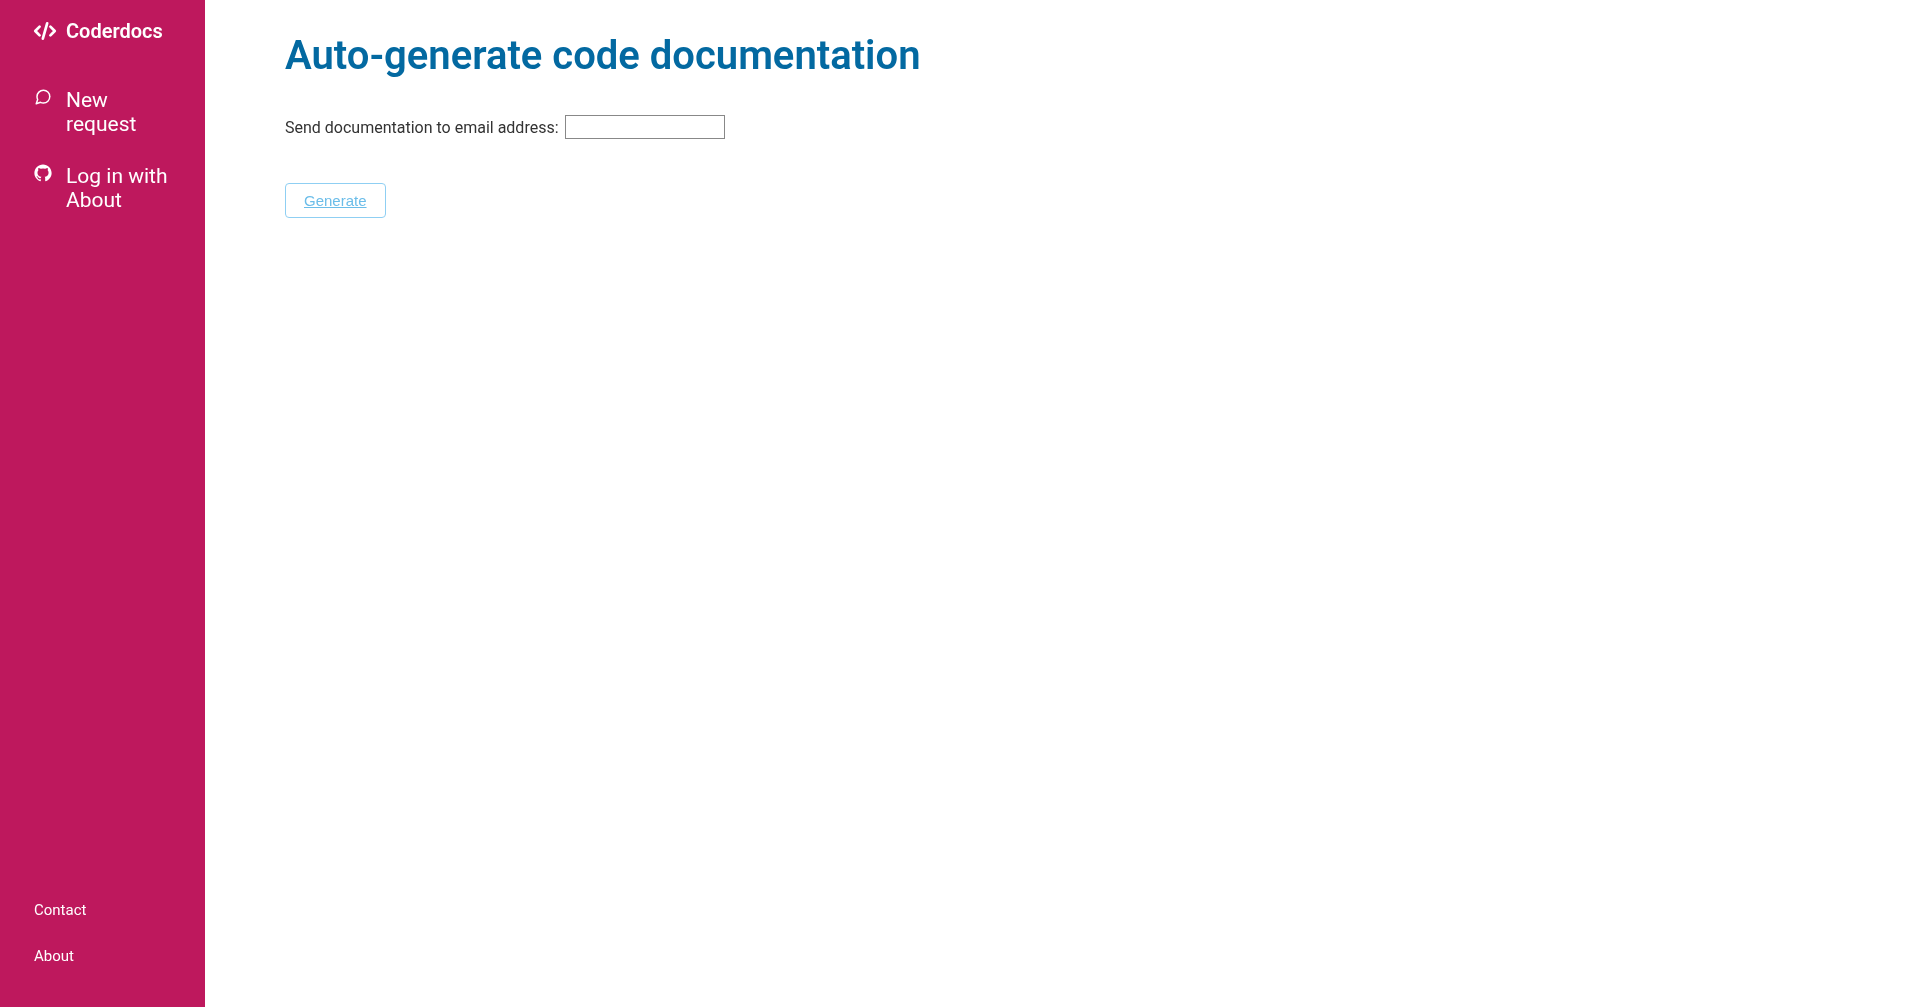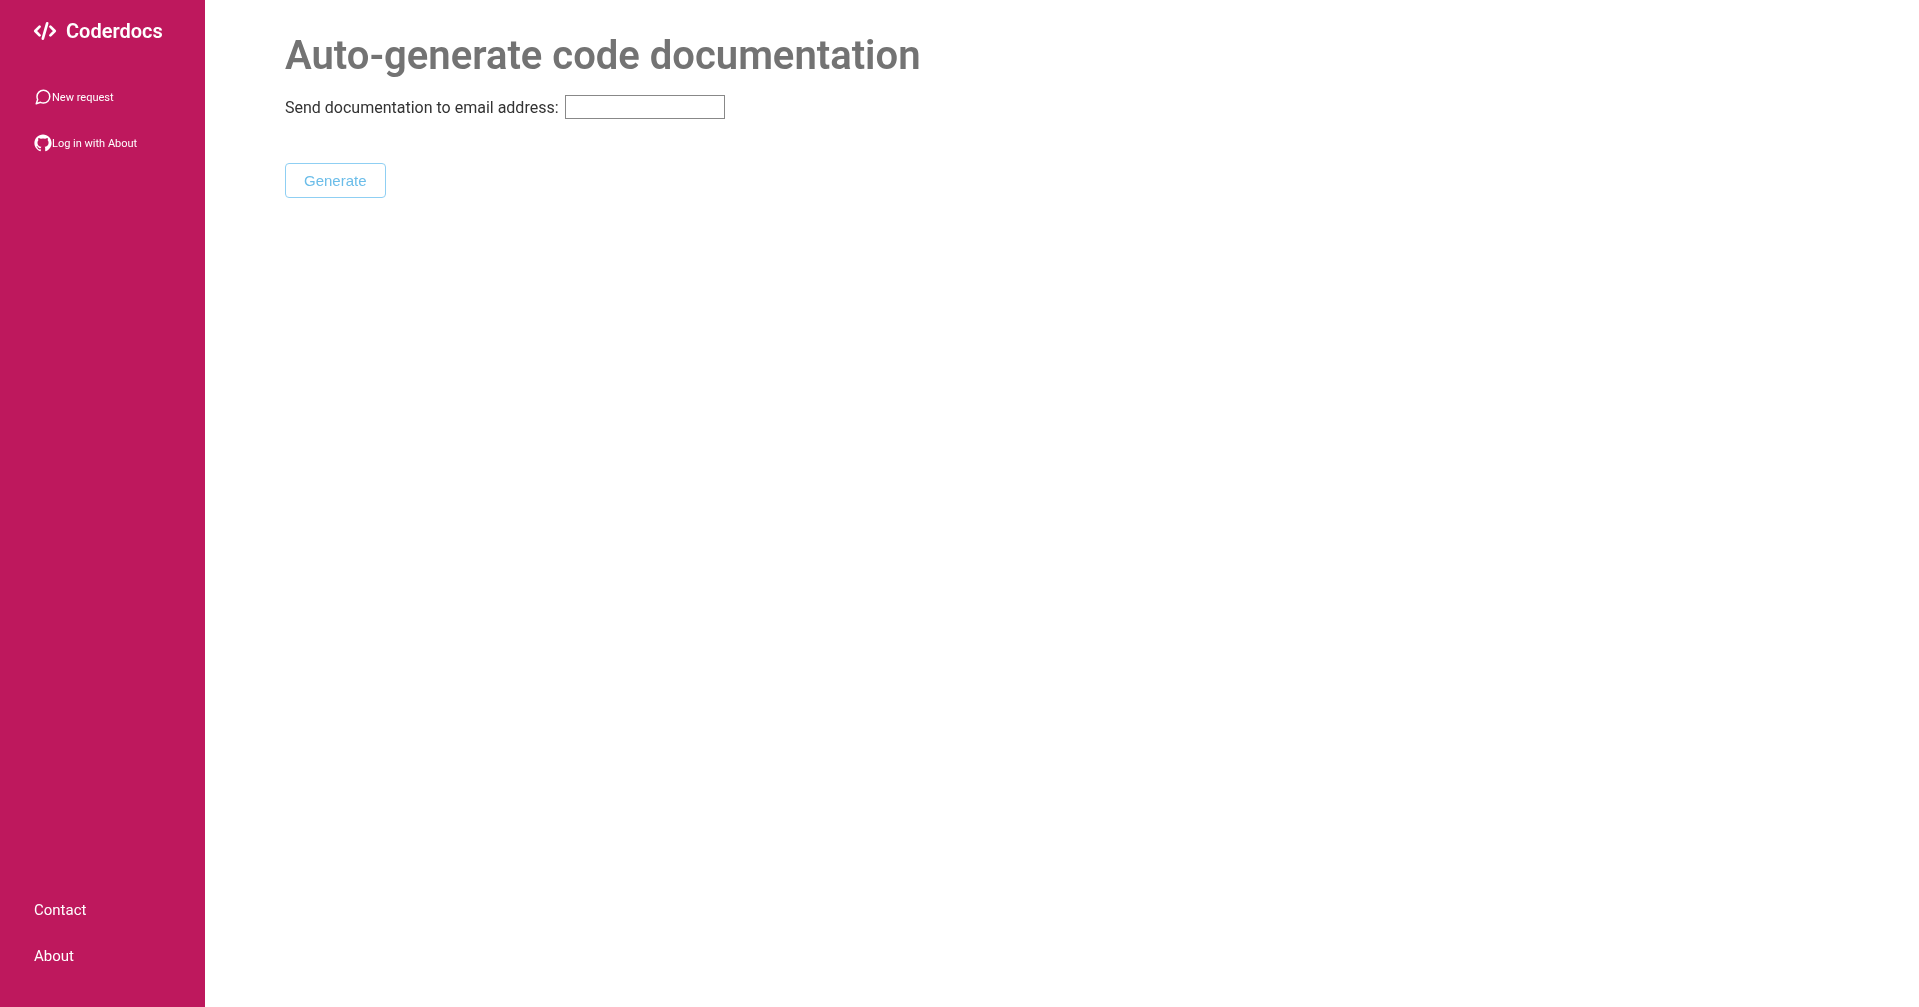--- a/index.html
+++ b/index.html
@@ -38,23 +38,24 @@
     .brand-icon svg {
       width: 26px;
       height: 26px;
     }
     .nav-top {
       display: flex;
       flex-direction: column;
     }
     .nav-item {
       display: flex;
-      align-items: center;
+      align-items: flex-start;
+      gap: 14px;
       padding: 14px 22px;
-      font-size: 11px;
+      font-size: 21px;
       cursor: pointer;
     }
     .nav-item .icon {
       display: inline-flex;
       align-items: center;
       justify-content: center;
       width: 18px;
       height: 18px;
     }
     .nav-item .icon svg {
@@ -73,22 +74,22 @@
       cursor: pointer;
     }
     .main {
       flex: 1;
       padding: 32px 80px;
       color: #212121;
     }
     .page-title {
       font-size: 40px;
       font-weight: 600;
-      margin-bottom: 16px;
-      color: #737373;
+      margin-bottom: 36px;
+      color: #0369a1;
     }
     .form-row {
       display: flex;
       align-items: center;
       margin-bottom: 22px;
       font-size: 16px;
       color: #333;
     }
     .form-row label {
       margin-right: 6px;
@@ -102,20 +103,21 @@
     }
     .generate-btn {
       margin-top: 22px;
       background: #fff;
       border: 1px solid #8fcff3;
       color: #6bbde9;
       padding: 8px 18px;
       font-size: 15px;
       border-radius: 4px;
       cursor: pointer;
+      text-decoration: underline;
     }
   </style>
 </head>
 <body>
 
 <aside class="sidebar">
   <div class="brand">
     <span class="brand-icon">
       <svg viewBox="0 0 24 24" fill="none" stroke="#fff" stroke-width="2.5" stroke-linecap="round" stroke-linejoin="round">
         <polyline points="7 8 3 12 7 16"></polyline>

